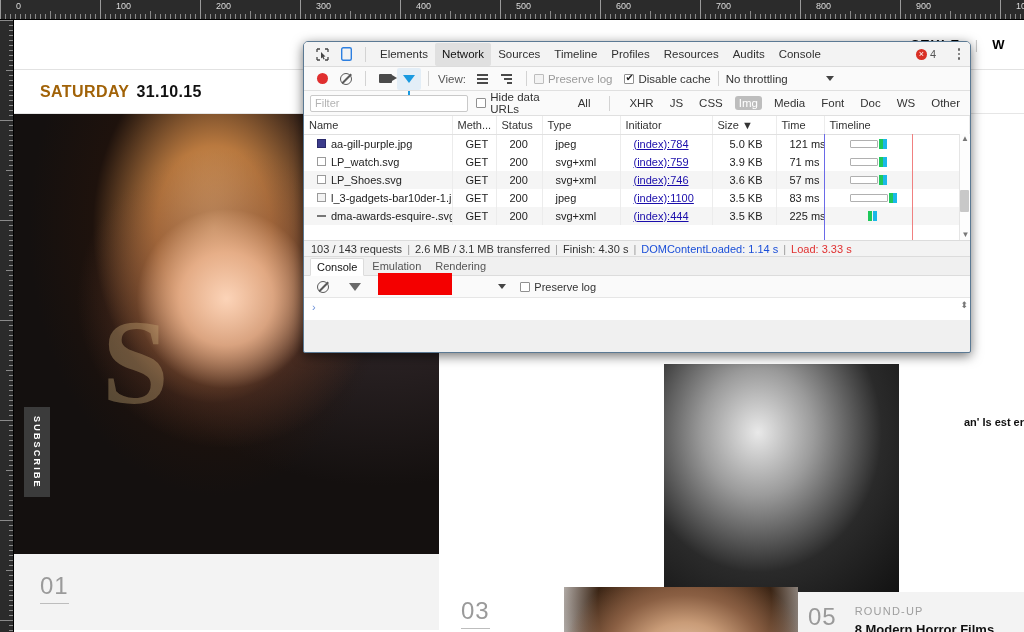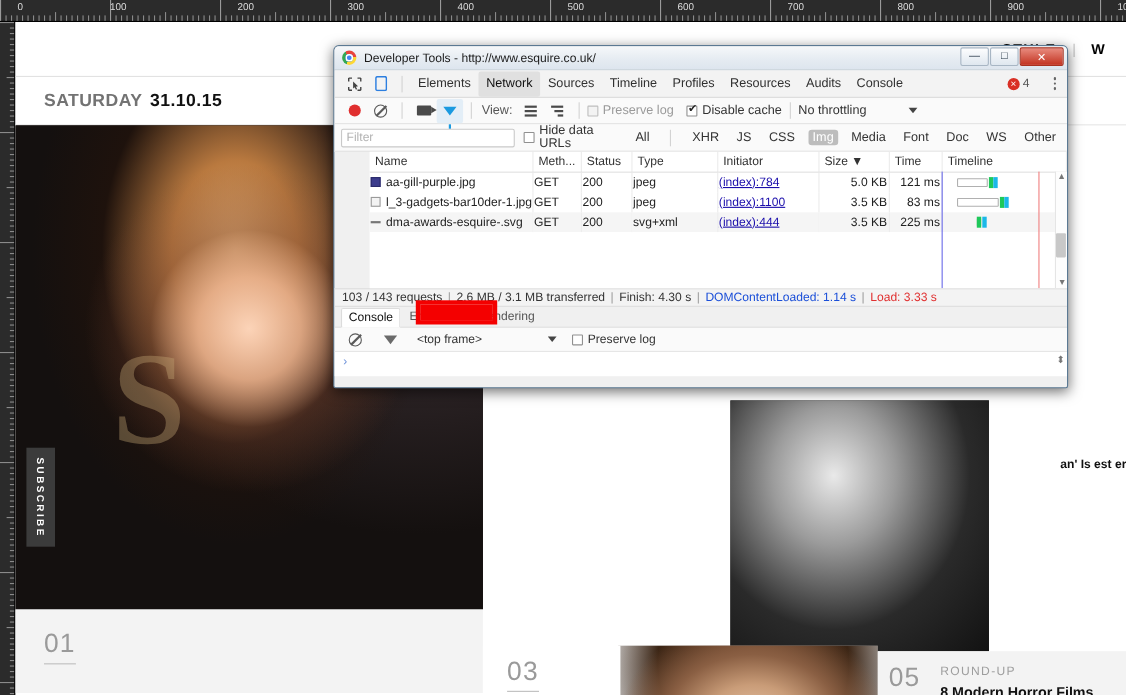--- a/index.html
+++ b/index.html
@@ -41,21 +41,21 @@
     border-bottom: 1px solid #e2e2e2;
   }
   .page-nav .nav-item {
     font-size: 13px; font-weight: bold; letter-spacing: 1.6px; color: #000;
   }
   .page-nav .nav-sep { color: #c8c8c8; font-size: 13px; }
   .page-date {
     height: 44px; display: flex; align-items: center; padding-left: 26px; gap: 7px;
     border-bottom: 1px solid #e6e6e6; background: #fff;
   }
-  .page-date .dow { color: #737373; font-weight: bold; font-size: 16px; letter-spacing: 0.4px; }
+  .page-date .dow { color: #a16207; font-weight: bold; font-size: 16px; letter-spacing: 0.4px; }
   .page-date .dnum { color: #111; font-weight: bold; font-size: 16px; letter-spacing: 0.4px; }
 
   .grid { position: relative; height: 518px; }
 
   
   .hero {
     position: absolute; left: 0; top: 0; width: 425px; height: 440px;
     background:
       radial-gradient(circle at 50% 42%, rgba(255,216,190,0.95) 0%, rgba(233,177,142,0.85) 14%, rgba(120,70,50,0.4) 27%, rgba(0,0,0,0) 45%),
       radial-gradient(ellipse at 47% 26%, #e8b277 0%, #b9793f 18%, rgba(40,20,10,0.5) 38%, rgba(0,0,0,0) 58%),
@@ -221,29 +221,29 @@
   }
   .filter-input {
     width: 168px; height: 17px; border:1px solid #c9c9c9; background:#fff; border-radius:2px;
     font-size:11px; color:#222; padding: 0 4px; font-family:"Liberation Sans", sans-serif;
   }
   .filter-input::placeholder { color:#b3b3b3; }
   .ftype { padding: 1px 4px; border-radius: 2px; color:#333; }
   .ftype.active { background:#bdbdbd; color:#fff; border-radius:3px; }
 
   
-  .net-wrap { position: relative; height: 124px; background:#fff; overflow: hidden; margin-left: 32px; }
+  .net-wrap { position: relative; height: 124px; background:#fff; overflow: hidden; }
   table.net { width: 100%; border-collapse: collapse; font-size: 11px; color:#222; table-layout: fixed; }
   table.net th {
     text-align: left; font-weight: normal; color:#333; background:#fff;
     border-bottom:1px solid #e0e0e0; border-right:1px solid #ececec;
     height: 18px; padding: 0 5px; font-size: 11px;
   }
   table.net td {
-    border-right:1px solid #ececec; height: 18px; padding: 0 1px; white-space: nowrap; overflow:hidden;
+    border-right:1px solid #ececec; height: 18px; padding: 0 13px; white-space: nowrap; overflow:hidden;
   }
   table.net tr.odd td { background:#f5f5f5; }
   .c-name{width:148px} .c-meth{width:44px} .c-stat{width:46px} .c-type{width:78px}
   .c-init{width:92px} .c-size{width:64px} .c-time{width:48px} .c-tl{width:auto}
   td.num-r, th.num-r { text-align: right; }
   .fileico {
     width:9px; height:9px; border:1px solid #9a9a9a; background:#fff; display:inline-block;
     vertical-align:-1px; margin-right:5px; flex:none;
   }
   .fileico.img-p { background:#3c3c8c; border-color:#2a2a6a; }
@@ -505,21 +505,21 @@
       <div class="tick" style="height: 5px; left: 980px;"></div>
       <div class="tick" style="height: 5px; left: 985px;"></div>
       <div class="tick" style="height: 5px; left: 990px;"></div>
       <div class="tick" style="height: 5px; left: 995px;"></div>
       <div class="tick" style="height: 19px; left: 1000px; background: rgb(154, 154, 154);"></div>
       <div class="tick" style="height: 5px; left: 1005px;"></div>
       <div class="tick" style="height: 5px; left: 1010px;"></div>
       <div class="tick" style="height: 5px; left: 1015px;"></div>
       <div class="tick" style="height: 5px; left: 1020px;"></div>
       <div class="lbl" style="left: 16px;">0</div>
-      <div class="lbl" style="left: 100px;">100</div>
+      <div class="lbl" style="left: 116px;">100</div>
       <div class="lbl" style="left: 216px;">200</div>
       <div class="lbl" style="left: 316px;">300</div>
       <div class="lbl" style="left: 416px;">400</div>
       <div class="lbl" style="left: 516px;">500</div>
       <div class="lbl" style="left: 616px;">600</div>
       <div class="lbl" style="left: 716px;">700</div>
       <div class="lbl" style="left: 816px;">800</div>
       <div class="lbl" style="left: 916px;">900</div>
       <div class="lbl" style="left: 1016px;">1000</div>
     </div>
@@ -698,29 +698,20 @@
       </div>
 
       <div class="right-text-col">an' Is
 est
 er</div>
     </div>
   </div>
 
   <div id="devtools">
 
-    <div class="dt-titlebar">
-      <div class="chrome-logo"></div>
-      <div class="dt-title">Developer Tools - http://www.esquire.co.uk/</div>
-      <div class="win-btns">
-        <div class="win-btn">—</div>
-        <div class="win-btn">□</div>
-        <div class="win-btn close">✕</div>
-      </div>
-    </div>
 
     <div class="dt-tabs">
       <div class="dt-icon-btn">
         <svg width="13" height="13" viewBox="0 0 13 13">
             <path d="M1 1h3M1 1v3M12 1H9M12 1v3M1 12h3M1 12V9M12 12H9M12 12V9" stroke="#444" stroke-width="1.3" fill="none"></path>
             <path d="M5 4l4.5 4.5-2 .3 1.2 2.2-1.1.6-1.2-2.3L5 10.5z" fill="#444"></path>
           </svg>
       </div>
       <div class="dt-icon-btn">
         <svg width="11" height="14" viewBox="0 0 11 14">
@@ -836,20 +827,62 @@
                   <span class="fileico img-p"></span>
                   <span>aa-gill-purple.jpg</span>
                 </span>
               </td>
               <td class="c-meth">GET</td>
               <td class="c-stat">200</td>
               <td class="c-type">jpeg</td>
               <td class="c-init"><span class="init-link">(index):784</span></td>
               <td class="c-size num-r">5.0 KB</td>
               <td class="c-time num-r">121 ms</td>
+              <td class="c-tl">
+                <div class="wf">
+                  <span class="bar-out" style="left:12px;width:28px"></span>
+                  <span class="bar-g" style="left:41px"></span>
+                  <span class="bar-b" style="left:45px"></span>
+                </div>
+              </td>
+            </tr>
+            <tr class="">
+              <td class="c-name">
+                <span class="namecell">
+                  <span class="fileico"></span>
+                  <span>LP_watch.svg</span>
+                </span>
+              </td>
+              <td class="c-meth">GET</td>
+              <td class="c-stat">200</td>
+              <td class="c-type">svg+xml</td>
+              <td class="c-init"><span class="init-link">(index):759</span></td>
+              <td class="c-size num-r">3.9 KB</td>
+              <td class="c-time num-r">71 ms</td>
+              <td class="c-tl">
+                <div class="wf">
+                  <span class="bar-out" style="left:12px;width:28px"></span>
+                  <span class="bar-g" style="left:41px"></span>
+                  <span class="bar-b" style="left:45px"></span>
+                </div>
+              </td>
+            </tr>
+            <tr class="odd">
+              <td class="c-name">
+                <span class="namecell">
+                  <span class="fileico"></span>
+                  <span>LP_Shoes.svg</span>
+                </span>
+              </td>
+              <td class="c-meth">GET</td>
+              <td class="c-stat">200</td>
+              <td class="c-type">svg+xml</td>
+              <td class="c-init"><span class="init-link">(index):746</span></td>
+              <td class="c-size num-r">3.6 KB</td>
+              <td class="c-time num-r">57 ms</td>
               <td class="c-tl">
                 <div class="wf">
                   <span class="bar-out" style="left:12px;width:28px"></span>
                   <span class="bar-g" style="left:41px"></span>
                   <span class="bar-b" style="left:45px"></span>
                 </div>
               </td>
             </tr>
             <tr class="">
               <td class="c-name">

